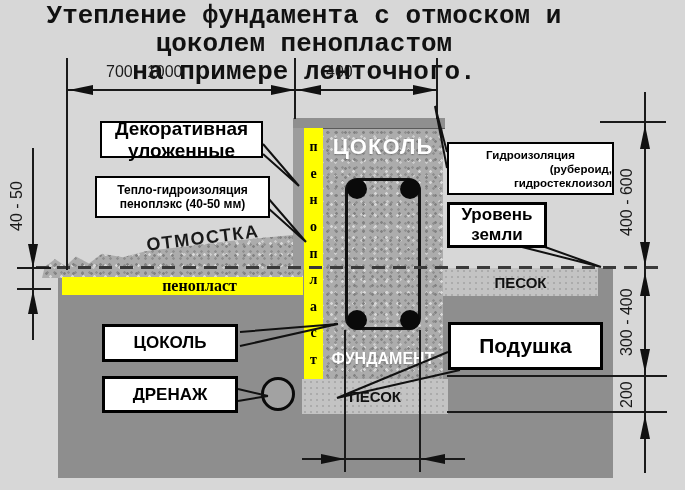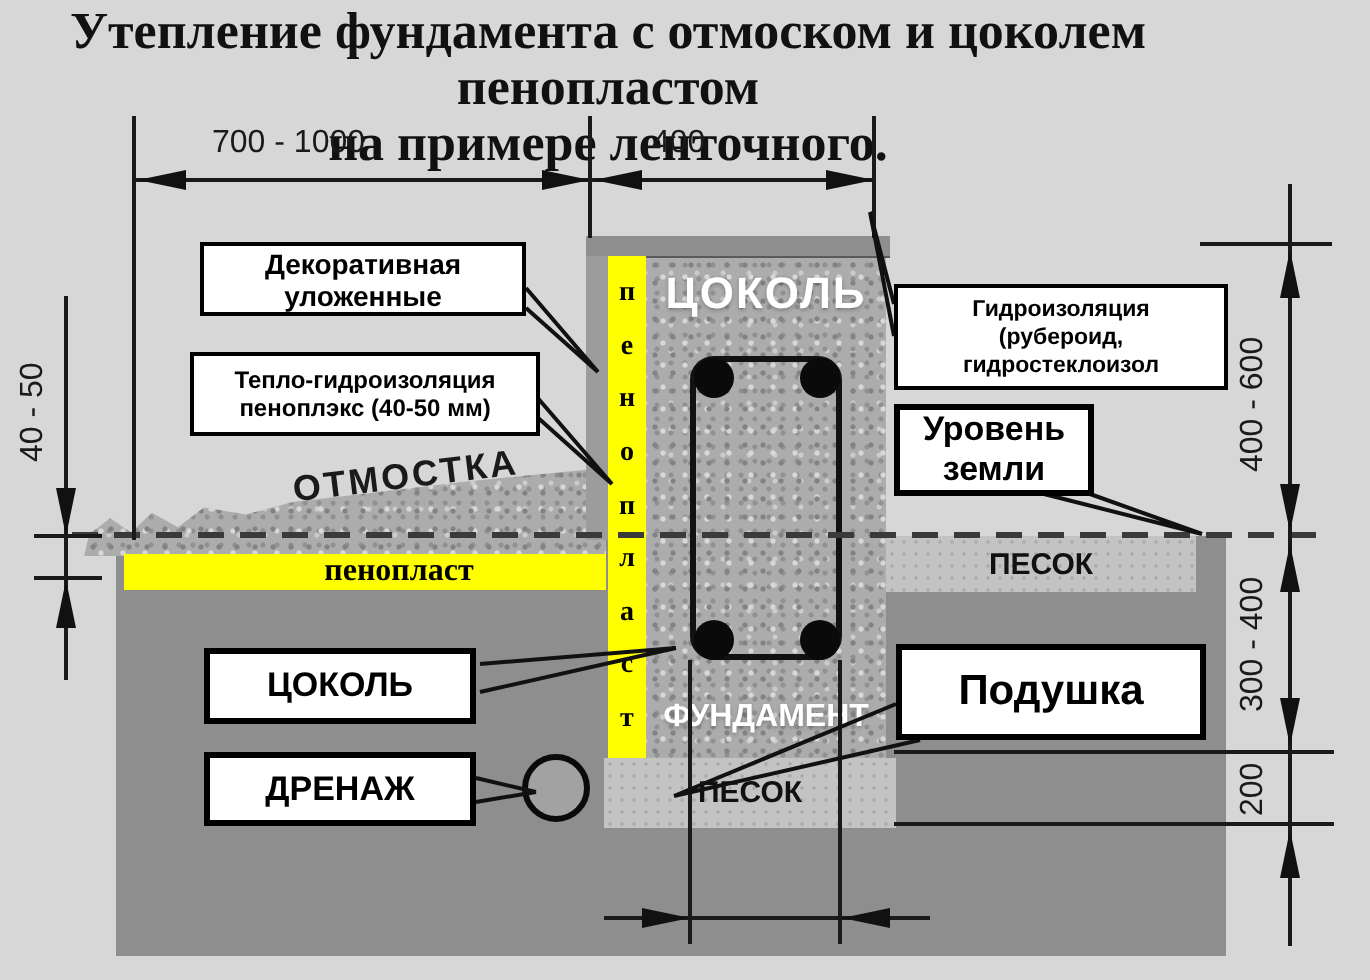--- a/index.html
+++ b/index.html
@@ -1,19 +1,19 @@
 <!DOCTYPE html>
 <html style="--background: #d7d7d7; --foam: #ffff00; --soil: #8e8e8e; --sand: #c3c3c3; --concrete: #acacac;"><head>
 <meta charset="utf-8">
 <style>
   html,body{margin:0;padding:0;background:#d7d7d7;}
   .canvas{position:relative;width:685px;height:490px;background:var(--background,#d7d7d7);
     font-family:"Liberation Sans",sans-serif;overflow:hidden;}
   .title{position:absolute;left:0;top:2px;width:608px;text-align:center;
-    font-family:Liberation Serif, serif;font-weight:700;font-size:26px;line-height:28px;color:#111;z-index:2;}
+    font-family:Liberation Mono, monospace;font-weight:700;font-size:26px;line-height:28px;color:#111;z-index:2;}
   
   .soil{position:absolute;left:58px;top:268px;width:555px;height:210px;background:var(--soil,#8e8e8e);z-index:4;}
   .concrete{background-color:var(--concrete,#acacac);
     background-image:
       radial-gradient(circle,#828282 1px,transparent 1.6px),
       radial-gradient(circle,#d8d8d8 1px,transparent 1.6px),
       radial-gradient(circle,#909090 1px,transparent 1.5px),
       radial-gradient(circle,#cccccc 1px,transparent 1.5px);
     background-size:9px 9px,11px 11px,7px 7px,13px 13px;
     background-position:0 0,3px 5px,2px 1px,6px 2px;}
@@ -159,29 +159,29 @@
       <path d="M263,144 L299,186 M263,154 L299,186"></path>
       <path d="M268,198 L306,242 M268,208 L306,242"></path>
       <path d="M447,152 L435,106 M447,168 L435,106"></path>
       <path d="M522,247 L601,267 M545,247 L601,267"></path>
       <path d="M240,332 L338,324 M240,346 L338,324"></path>
       <path d="M238,389 L268,396 M238,401 L268,396"></path>
       <path d="M448,352 L337,398 M460,370 L337,398"></path>
     </g>
   </svg>
 
-  <div class="box" style="left:100px;top:121px;width:163px;height:37px;font-size:14px;">
+  <div class="box" style="left:100px;top:121px;width:163px;height:37px;font-size:19px;">
     <span>Декоративная</span>
     <span>уложенные</span>
   </div>
   <div class="box" style="left:95px;top:176px;width:175px;height:42px;font-size:12px;">
     <span>Тепло-гидроизоляция</span>
     <span>пеноплэкс (40-50 мм)</span>
   </div>
-  <div class="box" style="left:447px;top:142px;width:167px;height:53px;font-size:11.5px;line-height:14px;">
+  <div class="box" style="left:447px;top:142px;width:167px;height:53px;font-size:11.5px;line-height:14px;text-align:right;">
     <span>Гидроизоляция</span>
     <span>(рубероид, гидростеклоизол</span>
   </div>
   <div class="box thick" style="left:447px;top:202px;width:100px;height:46px;font-size:17px;">
     <span>Уровень</span>
     <span>земли</span>
   </div>
   <div class="box thick" style="left:102px;top:324px;width:136px;height:38px;font-size:17px;">
     <span>ЦОКОЛЬ</span>
   </div>

